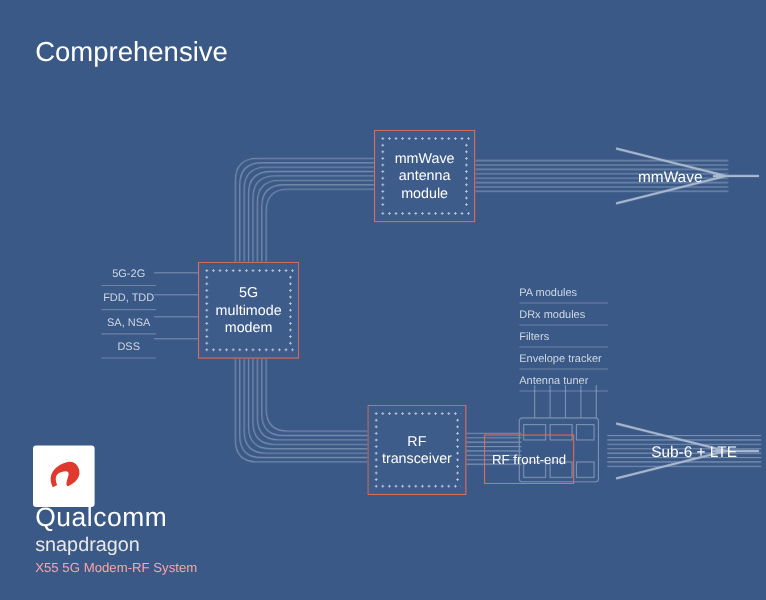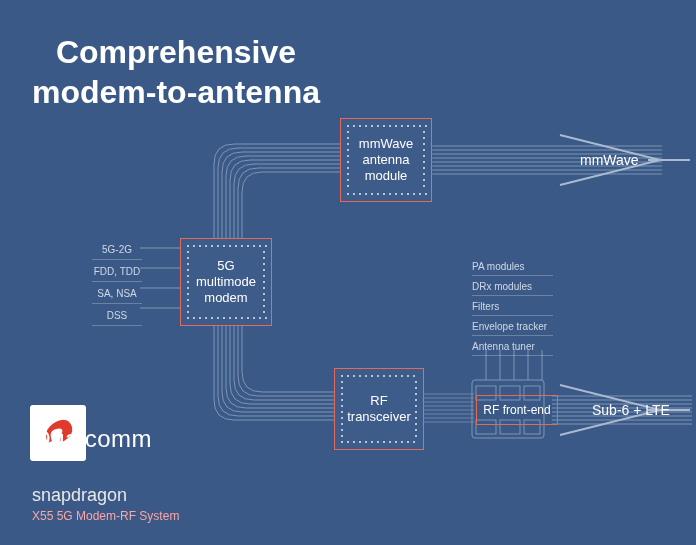--- a/index.html
+++ b/index.html
@@ -9,24 +9,23 @@
     background: #3a5987;
     font-family: Arial, Helvetica, sans-serif;
     color: #fff;
     position: relative;
     overflow: hidden;
   }
   .title {
     position: absolute;
     top: 32px;
     left: 32px;
-    font-size: 32px;
-    font-weight: 700;
+    font-size: 25px;
+    font-weight: 400;
     line-height: 1.25;
-    text-align: center;
   }
   .chip {
     position: absolute;
     border: 1.5px solid #e26a5a;
     background: rgba(255,255,255,0.02);
     display: flex;
     align-items: center;
     justify-content: center;
     text-align: center;
     font-size: 13px;
@@ -107,21 +106,20 @@
   }
   .brand-q {
     font-size: 24px;
     font-weight: 400;
     letter-spacing: 0.5px;
   }
   .brand-s {
     font-size: 18px;
     color: #e8e8e8;
     font-weight: 300;
-    margin-top: 32px;
   }
   .brand-sub {
     font-size: 12px;
     color: #fca5a5;
     margin-top: 3px;
   }
   .logo-tile{
     position: absolute;
     left: 30px;
     top: 405px;
@@ -200,21 +198,21 @@
 
     <line x1="140" y1="248" x2="180" y2="248"></line>
     <line x1="140" y1="268" x2="180" y2="268"></line>
     <line x1="140" y1="288" x2="180" y2="288"></line>
     <line x1="140" y1="308" x2="180" y2="308"></line>
   </g>
 </svg>
 
 <div class="title">
   <span>Comprehensive</span><br>
-  <span>modem-to-antenna</span><br>
+  <br>
 </div>
 
 <div class="chip" style="left:180px; top:238px; width:92px; height:88px;">
   <span class="dots"></span>
     <span class="dots-v"></span>
   <span style="white-space:pre-line">5G
 multimode
 modem</span>
 </div>
 
@@ -226,21 +224,21 @@
 module</span>
 </div>
 
 <div class="chip" style="left:334px; top:368px; width:90px; height:82px;">
   <span class="dots"></span>
     <span class="dots-v"></span>
   <span style="white-space:pre-line">RF
 transceiver</span>
 </div>
 
-<div class="rf-fe" style="left:476px; top:395px; width:82px; height:30px;">
+<div class="rf-fe" style="left:440px; top:395px; width:82px; height:45px;">
   <span>RF front-end</span>
 </div>
 
 <div class="small-labels" style="left:92px; top:240px; width:50px; text-align:center;">
   <div>5G-2G</div>
   <div>FDD, TDD</div>
   <div>SA, NSA</div>
   <div>DSS</div>
 </div>
 

